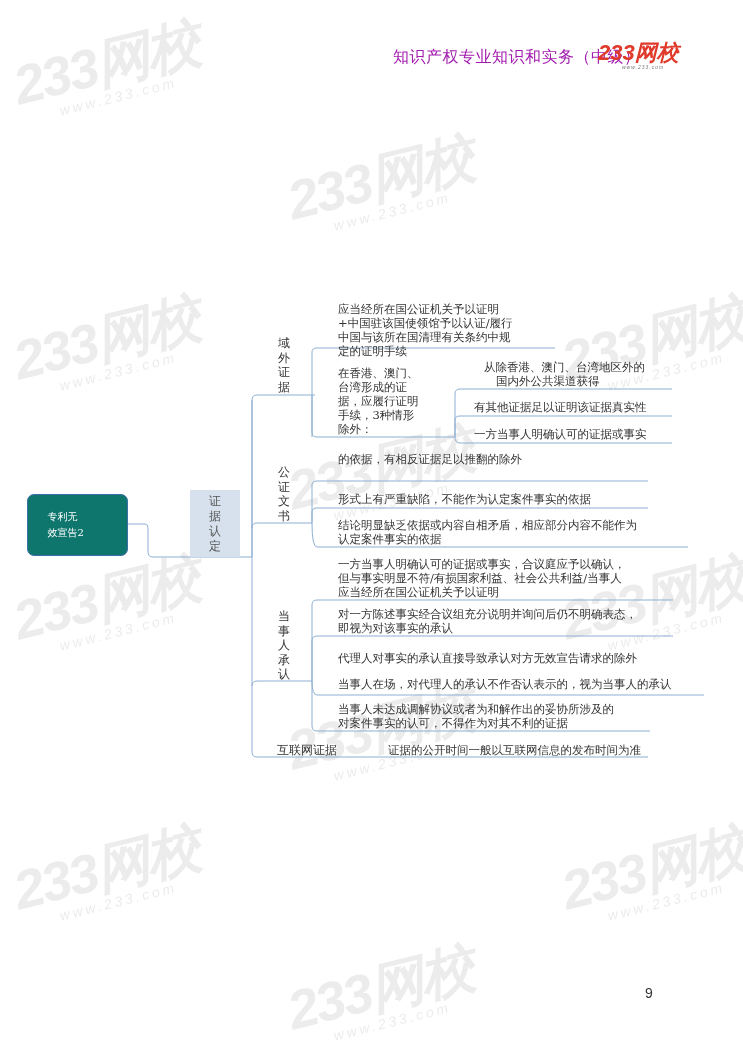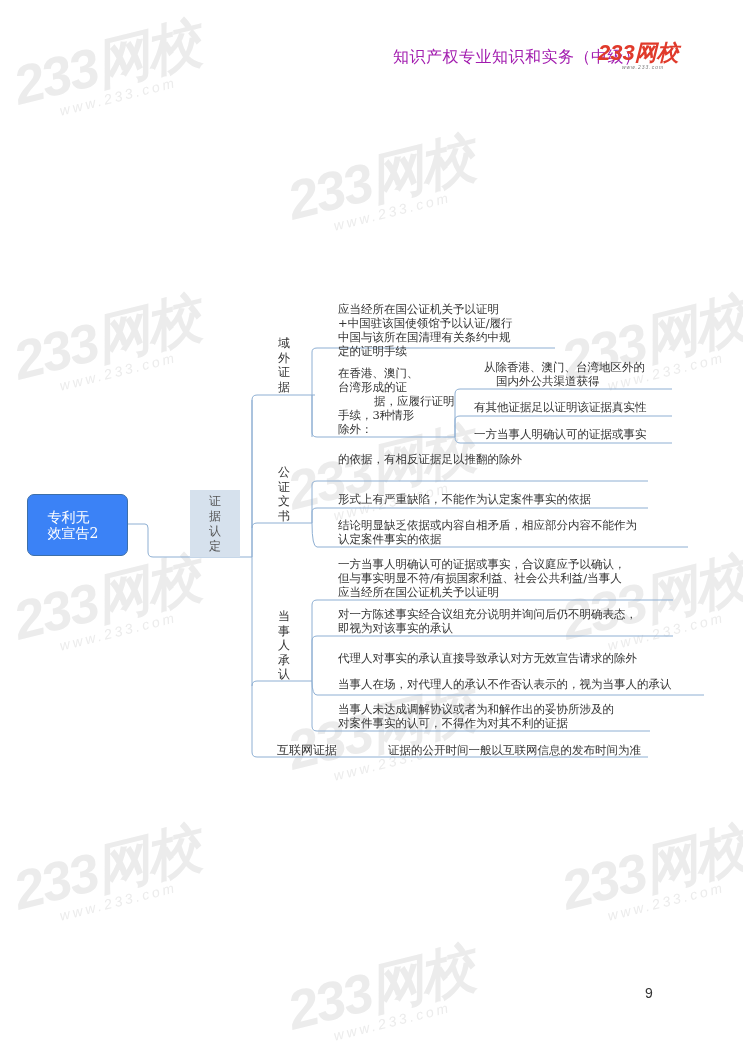--- a/index.html
+++ b/index.html
@@ -10,22 +10,22 @@
         font-weight:bold; font-style:italic; transform:rotate(-14deg); transform-origin:left top;
         pointer-events:none; white-space:nowrap; }
   .wm .big { font-size:54px; letter-spacing:-2px; display:block; line-height:54px; }
   .wm .small { font-size:14px; letter-spacing:3px; display:block; margin-left:38px; font-weight:normal; }
   .header-title { position:absolute; left:393px; top:47px; font-family:"DejaVu Sans","Liberation Sans",sans-serif;
                   font-size:16px; color:#a21caf; letter-spacing:0.5px; }
   .header-logo { position:absolute; left:598px; top:42px; font-family:"Liberation Sans",sans-serif;
                  font-weight:bold; font-style:italic; font-size:22px; color:#e03a2b; line-height:22px; }
   .header-logo-sub { position:absolute; left:622px; top:64px; font-size:5px; color:#777;
                      font-family:"Liberation Sans",sans-serif; font-style:italic; letter-spacing:1px; }
-  .root-node { position:absolute; left:27px; top:494px; width:99px; height:60px; background:#3b82f6;
-               border:1px solid #3d6fa8; border-radius:7px; color:#fff; font-size:14px;
+  .root-node { position:absolute; left:27px; top:494px; width:99px; height:60px; background:#0f766e;
+               border:1px solid #3d6fa8; border-radius:7px; color:#fff; font-size:10px;
                display:flex; align-items:center; justify-content:center; text-align:center; line-height:16px; }
   .root-node span { display:block; width:60px; text-align:left; }
   .l1-node { position:absolute; left:190px; top:490px; width:50px; height:67px; background:#d6e1ed;
              color:#555; font-size:12px; display:flex; flex-direction:column; align-items:center;
              justify-content:center; line-height:15px; }
   .vlabel { position:absolute; font-size:12px; line-height:14.5px; color:#333; width:14px; text-align:center; }
   .txt { position:absolute; font-size:11.5px; line-height:14px; color:#333; white-space:pre; }
   .page-num { position:absolute; left:645px; top:985px; font-family:"Liberation Sans",sans-serif; font-size:14px; color:#333; }
   svg.lines { position:absolute; left:0; top:0; }
 </style>
@@ -147,21 +147,21 @@
 
 <div class="abs" style="left:338px;top:302px;">
   <div class="txt" style="position:relative;">应当经所在国公证机关予以证明</div>
   <div class="txt" style="position:relative;text-align:right;">+中国驻该国使领馆予以认证/履行</div>
   <div class="txt" style="position:relative;">中国与该所在国清理有关条约中规</div>
   <div class="txt" style="position:relative;">定的证明手续</div>
 </div>
 <div class="abs" style="left:338px;top:366px;">
   <div class="txt" style="position:relative;">在香港、澳门、</div>
   <div class="txt" style="position:relative;">台湾形成的证</div>
-  <div class="txt" style="position:relative;margin-left:36px;">据，应履行证明</div>
+  <div class="txt" style="position:relative;">据，应履行证明</div>
   <div class="txt" style="position:relative;">手续，3种情形</div>
   <div class="txt" style="position:relative;">除外：</div>
 </div>
 <div class="abs" style="left:474px;top:360px;">
   <div class="txt" style="position:relative;margin-left:10px;">从除香港、澳门、台湾地区外的</div>
   <div class="txt" style="position:relative;margin-left:22px;">国内外公共渠道获得</div>
 </div>
 <div class="txt" style="left:474px;top:400px;">有其他证据足以证明该证据真实性</div>
 <div class="txt" style="left:474px;top:427px;">一方当事人明确认可的证据或事实</div>
 

